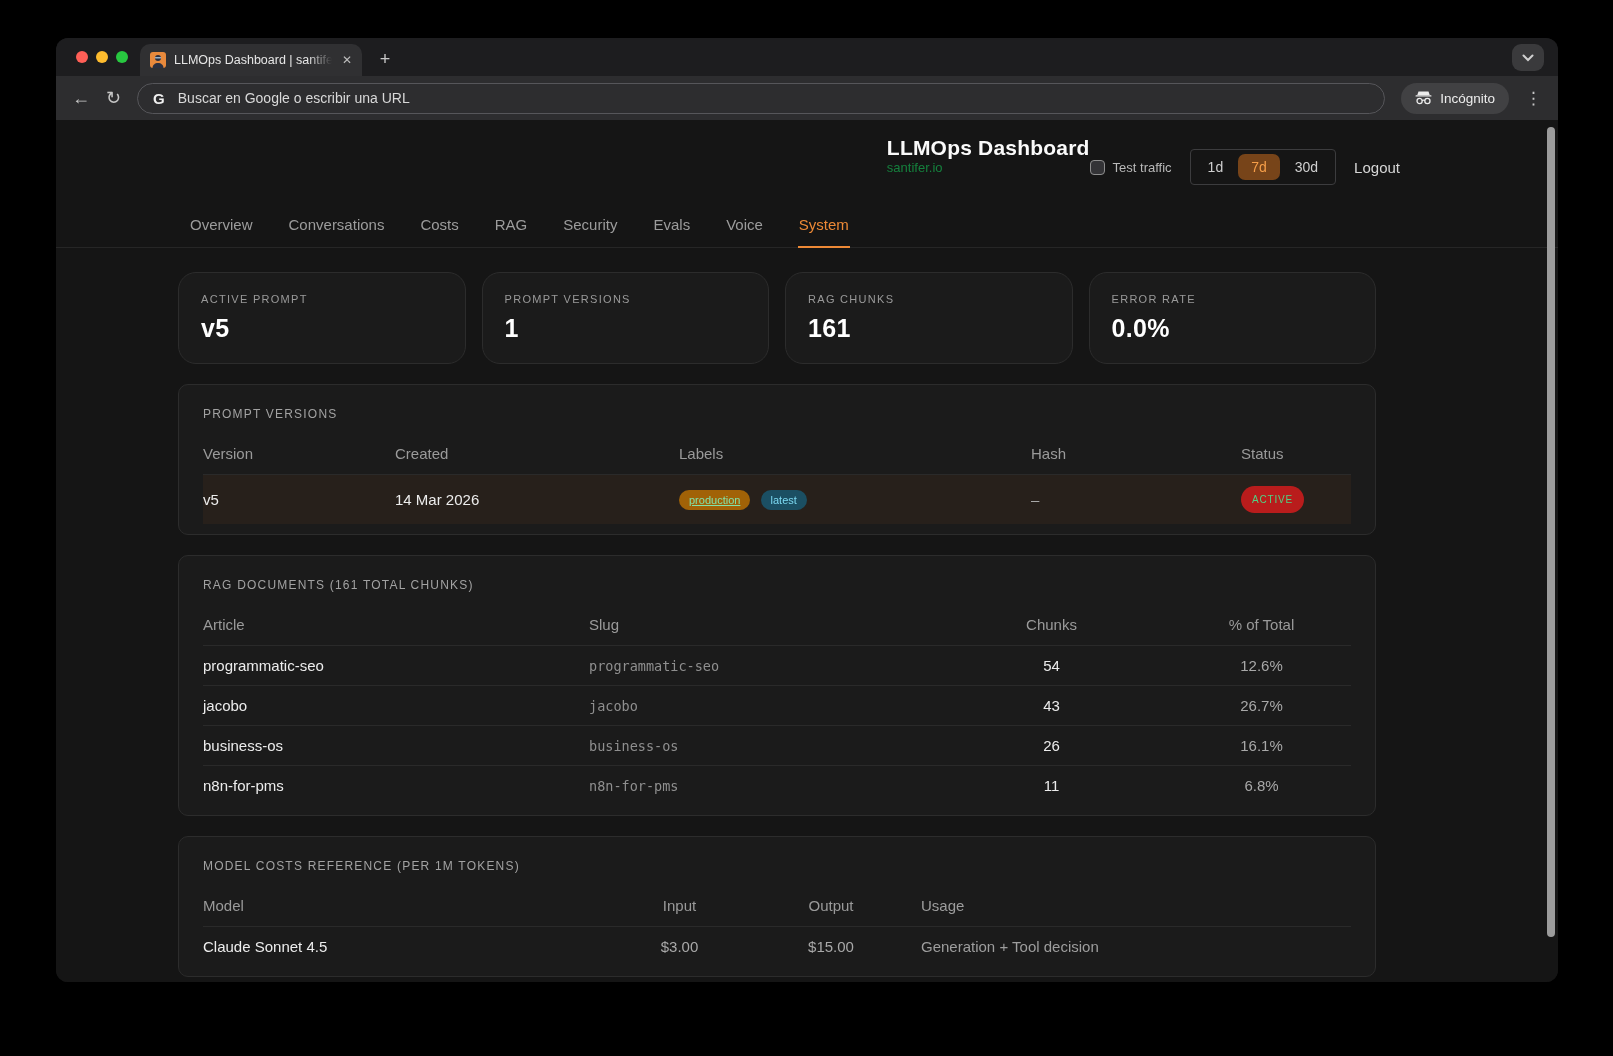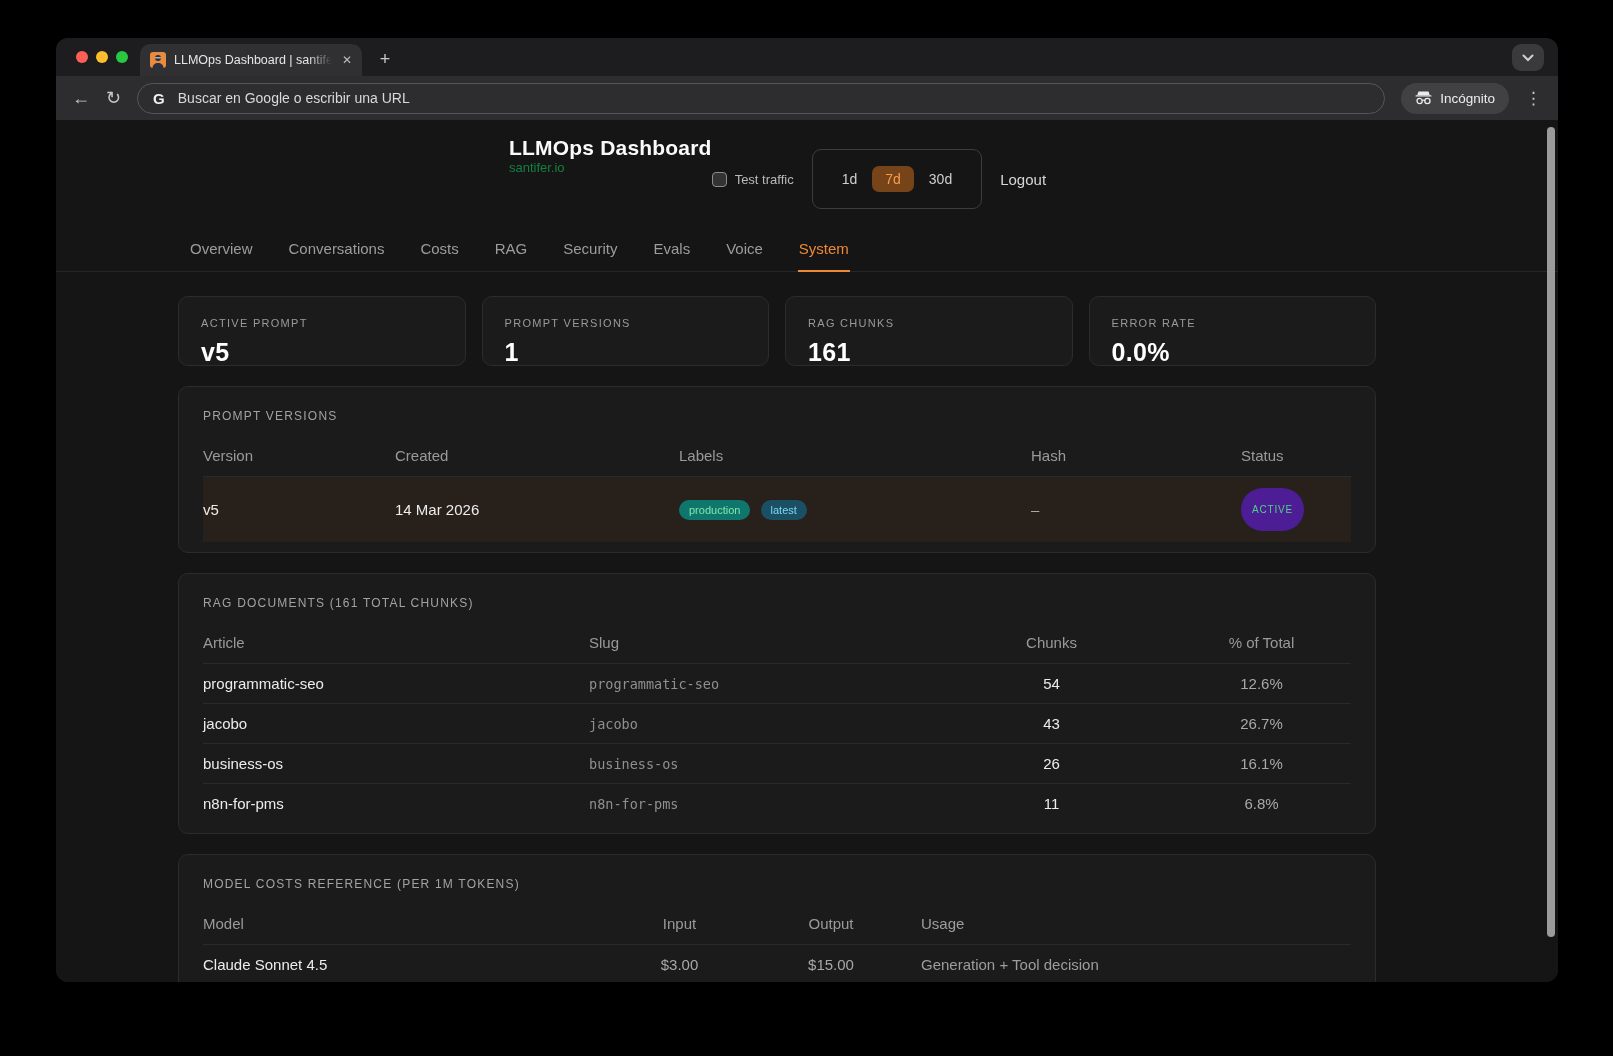--- a/index.html
+++ b/index.html
@@ -32,56 +32,56 @@
   .g-glyph { font-weight:bold; font-size:15px; color:#f1f1f1; }
   .incognito { height:31px; background:#414143; border-radius:16px; display:flex; align-items:center; gap:8px;
                padding:0 14px; color:#ededed; font-size:13.5px; }
   .dots { color:#c6c6c6; font-size:17px; letter-spacing:0; }
 
   
   .page { position:relative; height:862px; background:#151515; overflow:hidden; }
   .scroll-thumb { position:absolute; right:3px; top:7px; width:8px; height:810px; background:#9b9b9b;
                   border-radius:4px; z-index:5; }
 
-  .page-header { padding:16px 158px 0 99px; display:flex; justify-content:center; align-items:flex-start; }
+  .page-header { padding:16px 158px 0 99px; display:flex; justify-content:flex-end; align-items:flex-start; }
   .page-title { font-size:21px; font-weight:bold; color:#fafafa; letter-spacing:.2px; }
   .page-sub { font-size:13px; color:#15803d; margin-top:0; }
   .header-controls { display:flex; align-items:center; gap:18px; margin-top:13px; }
   .check-wrap { display:flex; align-items:center; gap:8px; }
   .checkbox { width:15px; height:15px; border:1.5px solid #8d8d8d; border-radius:4px; background:#333336; }
   .check-label { font-size:13px; color:#b9b9b9; }
-  .segmented { display:flex; align-items:center; border:1px solid #3c3c3e; border-radius:9px; padding:16px; gap:2px; }
+  .segmented { display:flex; align-items:center; border:1px solid #3c3c3e; border-radius:4px; padding:4px; gap:2px; }
   .seg-item { font-size:14px; color:#cfcfcf; padding:5px 13px; border-radius:7px; }
   .seg-item.active { background:#774419; color:#f59e49; }
   .logout { font-size:15px; color:#d6d6d6; }
 
   .nav { margin-top:20px; border-bottom:1px solid #262626; padding-left:133px; display:flex; gap:34px; }
   .nav-item { padding:11px 1px 13px; font-size:15px; color:#9c9c9c; }
   .nav-item.active { color:#ed8936; border-bottom:2px solid #ed8936; margin-bottom:-1px; }
 
   .main { width:1198px; margin:24px 0 0 122px; }
   .stats { display:grid; grid-template-columns:repeat(4,1fr); gap:16px; }
-  .stat-card { background:#1b1b1b; border:1px solid #2c2c2c; border-radius:10px; padding:20px 22px; height:70px; }
+  .stat-card { background:#1b1b1b; border:1px solid #2c2c2c; border-radius:18px; padding:20px 22px; height:92px; }
   .stat-label { font-size:11px; letter-spacing:1.3px; color:#9a9a9a; }
   .stat-value { font-size:25px; font-weight:bold; color:#fff; margin-top:9px; letter-spacing:.3px; }
 
   .card { background:#1b1b1b; border:1px solid #2c2c2c; border-radius:10px; margin-top:20px; padding:22px 24px 10px; }
   .card-title { font-size:12px; letter-spacing:1.2px; color:#a2a2a2; }
   table { width:100%; border-collapse:collapse; margin-top:12px; font-size:15px; table-layout:fixed; }
   th { text-align:left; color:#9a9a9a; font-weight:normal; padding:12px 0; }
   td { padding:11px 0; color:#ececec; border-top:1px solid #2a2a2a; }
   .r { text-align:center; }
   .muted { color:#a8a8a8; }
   .mono { font-family:"DejaVu Sans Mono", monospace; font-size:13.5px; color:#8f8f8f; }
   tr.hl td { background:#27201b; }
 
   .badge { display:inline-block; font-size:11px; padding:4px 10px; border-radius:999px; margin-right:6px; }
-  .badge.production { background:#0f766e; color:#82e3a9; }
+  .badge.production { background:#a16207; color:#82e3a9;text-decoration:underline; }
   .badge.latest { background:#1b4f63; color:#7cd9f2; }
-  .badge.status { background:#4c1d95; color:#4fd384; font-size:10px; letter-spacing:.8px; padding:16px 11px; }
+  .badge.status { background:#b91c1c; color:#4fd384; font-size:10px; letter-spacing:.8px; padding:8px 11px; }
 
   .usage-cell { padding-left:15px; color:#9d9d9d; }
   svg { display:block; }
 </style>
 </head>
 <body>
 
 <div class="window">
 
   <div class="tabstrip">

